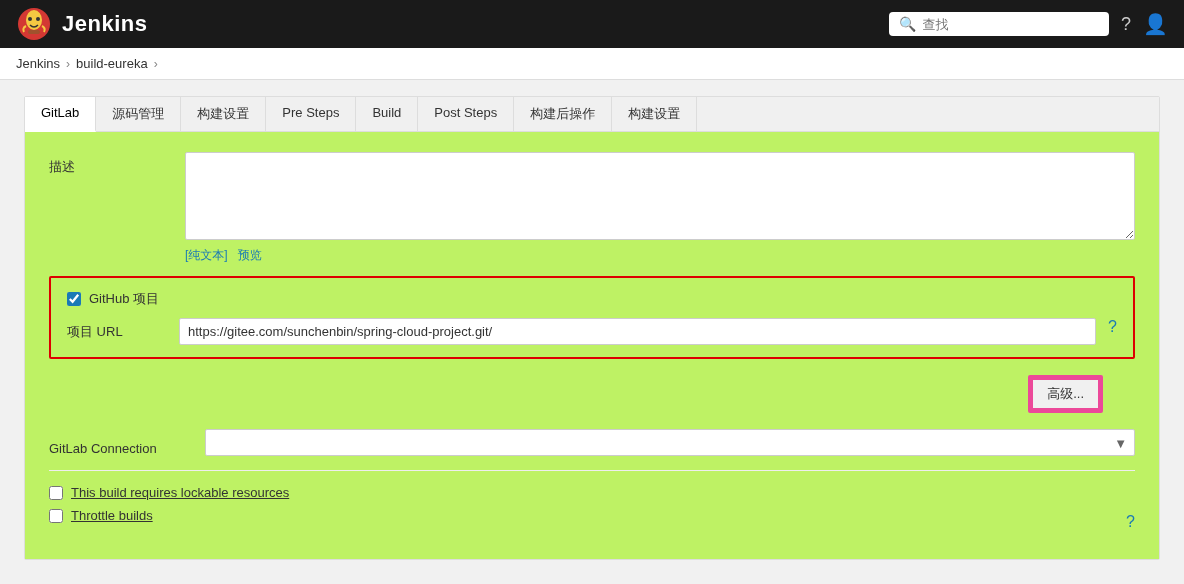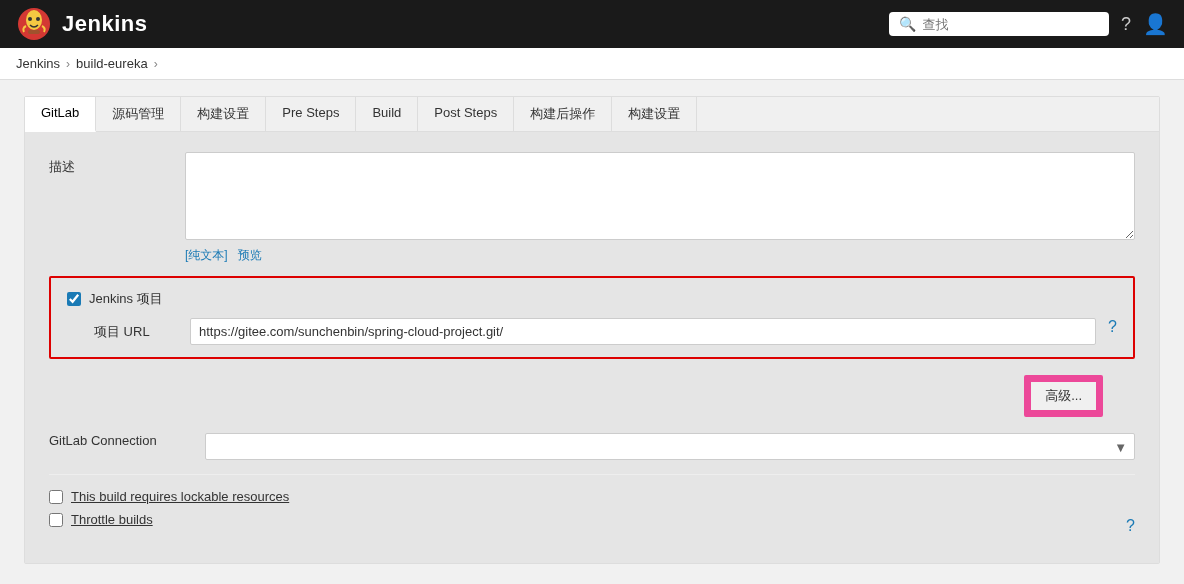--- a/index.html
+++ b/index.html
@@ -109,21 +109,21 @@
       white-space: nowrap;
     }
     .tab.active {
       background: #fff;
       border-bottom: 2px solid #fff;
       margin-bottom: -1px;
       font-weight: 500;
       color: #000;
     }
     .tab-content {
-      background: #e5e5e5;
+      background: #bef264;
       padding: 20px 24px;
     }
     .form-row {
       display: flex;
       align-items: flex-start;
       margin-bottom: 12px;
       gap: 16px;
     }
     .form-label {
       min-width: 120px;
@@ -175,22 +175,21 @@
       height: 14px;
       accent-color: #1a7ab5;
     }
     .checkbox-label {
       font-size: 13px;
       color: #333;
     }
     .url-row {
       display: flex;
       align-items: center;
-      gap: 16px;
-      margin-left: 27px;
+      gap: 32px;
     }
     .url-label {
       min-width: 80px;
       font-size: 13px;
       color: #333;
     }
     .url-input-wrapper {
       flex: 1;
       display: flex;
       align-items: flex-start;
@@ -208,32 +207,32 @@
 
     
     .advanced-row {
       display: flex;
       justify-content: flex-end;
       margin-bottom: 16px;
       padding-right: 32px;
     }
     .advanced-btn {
       padding: 5px 14px;
-      border: 7px solid #ec4899;
+      border: 5px solid #ec4899;
       background: #f0f0f0;
       border-radius: 2px;
       cursor: pointer;
       font-size: 13px;
       color: #333;
     }
 
     
     .gitlab-row {
       display: flex;
-      align-items: flex-start;
+      align-items: flex-end;
       margin-bottom: 14px;
       gap: 16px;
     }
     .gitlab-label {
       min-width: 140px;
       font-size: 13px;
       color: #333;
     }
     .gitlab-select-wrapper {
       flex: 1;
@@ -359,21 +358,21 @@
             &nbsp;
             <a>预览</a>
           </div>
         </div>
       </div>
 
       <div class="github-section">
 
         <div class="checkbox-row">
           <input type="checkbox" id="github-checkbox" checked="" style="">
-          <label for="github-checkbox" class="checkbox-label">Jenkins 项目</label>
+          <label for="github-checkbox" class="checkbox-label">GitHub 项目</label>
         </div>
 
         <div class="url-row">
           <div class="url-label">项目 URL</div>
           <div class="url-input-wrapper">
             <input type="text" class="url-input" value="https://gitee.com/sunchenbin/spring-cloud-project.git/" style="">
             <span class="help-icon">?</span>
           </div>
         </div>
       </div>

